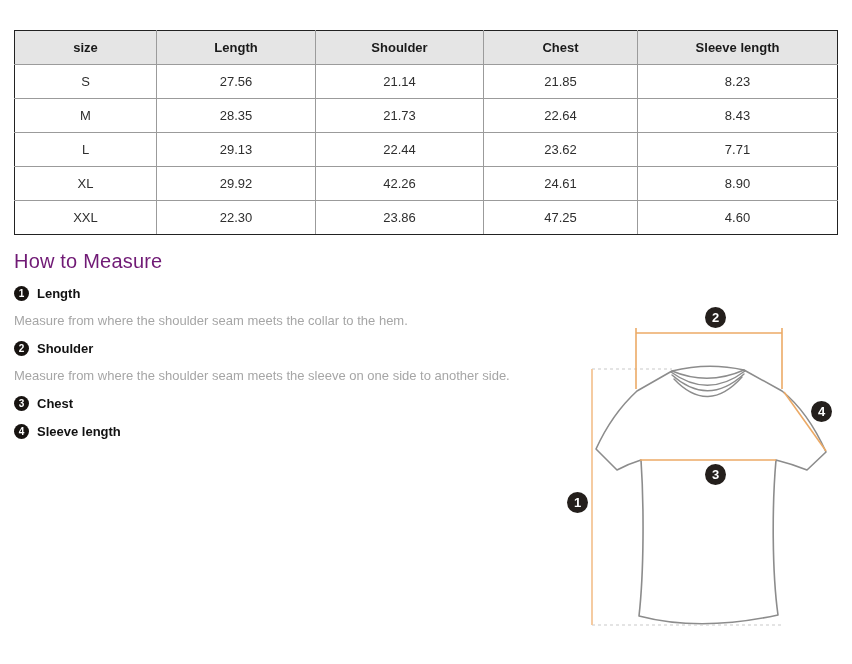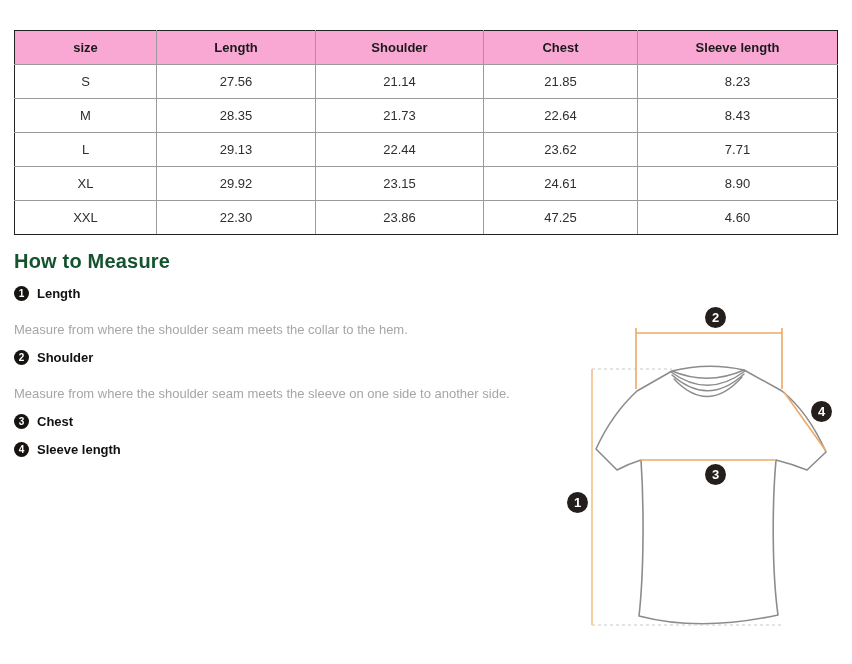--- a/index.html
+++ b/index.html
@@ -6,36 +6,36 @@
   html,body { width:852px; height:664px; background:#ffffff; overflow:hidden;
     font-family:"Liberation Sans", sans-serif; color:#222; }
   .page { position:relative; width:852px; height:664px; }
 
   
   .size-table { position:absolute; left:14px; top:30px; width:823px;
     border-collapse:collapse; table-layout:fixed; }
   .size-table th, .size-table td {
     border:1px solid #9b9b9b; text-align:center; vertical-align:middle;
     font-size:13px; height:34px; color:#2e2e2e; }
-  .size-table th { background:#f9a8d4; font-weight:bold; color:#1a1a1a; }
+  .size-table th { background:#e5e5e5; font-weight:bold; color:#1a1a1a; }
   .size-table { border:1px solid #222; }
   .size-table tr:first-child th { border-top:1px solid #222; }
   .size-table tr:last-child td { border-bottom:1px solid #222;margin-top:20px; }
   .size-table th:first-child, .size-table td:first-child { border-left:1px solid #222; }
   .size-table th:last-child, .size-table td:last-child { border-right:1px solid #222; }
 
   
   .howto { position:absolute; left:14px; top:250px; width:545px; }
-  .howto-title { font-size:20px; font-weight:700; color:#14532d; letter-spacing:.2px; }
+  .howto-title { font-size:20px; font-weight:400; color:#701a75; letter-spacing:.2px; }
   .measure-item { margin-top:13px; display:flex; align-items:center; gap:8px; }
   .num-badge-sm { width:15px; height:15px; border-radius:50%; background:#171310;
     color:#fff; font-size:10px; font-weight:bold; display:flex;
     align-items:center; justify-content:center; flex:0 0 15px; line-height:1; }
   .measure-label { font-size:13px; font-weight:700; color:#111; }
-  .measure-desc { margin-top:21px; font-size:13px; color:#a6a6a6; line-height:15px; }
+  .measure-desc { margin-top:12px; font-size:13px; color:#a6a6a6; line-height:15px; }
 
   
   .diagram { position:absolute; inset:0; pointer-events:none; }
   .diagram svg { position:absolute; left:0; top:0; }
   .num-badge-lg { position:absolute; width:21px; height:21px; border-radius:50%;
     background:#241f1c; color:#fff; font-size:13px; font-weight:bold;
     display:flex; align-items:center; justify-content:center; line-height:1; }
 </style>
 </head>
 <body>
@@ -75,21 +75,21 @@
     <tr>
       <td>L</td>
       <td>29.13</td>
       <td>22.44</td>
       <td>23.62</td>
       <td>7.71</td>
     </tr>
     <tr>
       <td>XL</td>
       <td>29.92</td>
-      <td>23.15</td>
+      <td>42.26</td>
       <td>24.61</td>
       <td>8.90</td>
     </tr>
     <tr>
       <td>XXL</td>
       <td>22.30</td>
       <td>23.86</td>
       <td>47.25</td>
       <td>4.60</td>
     </tr>

